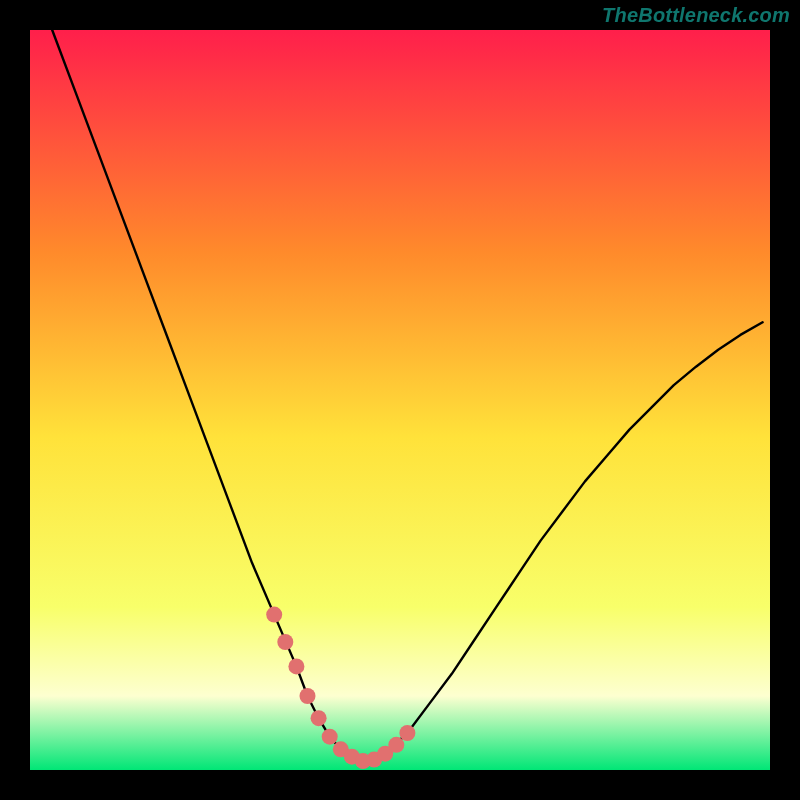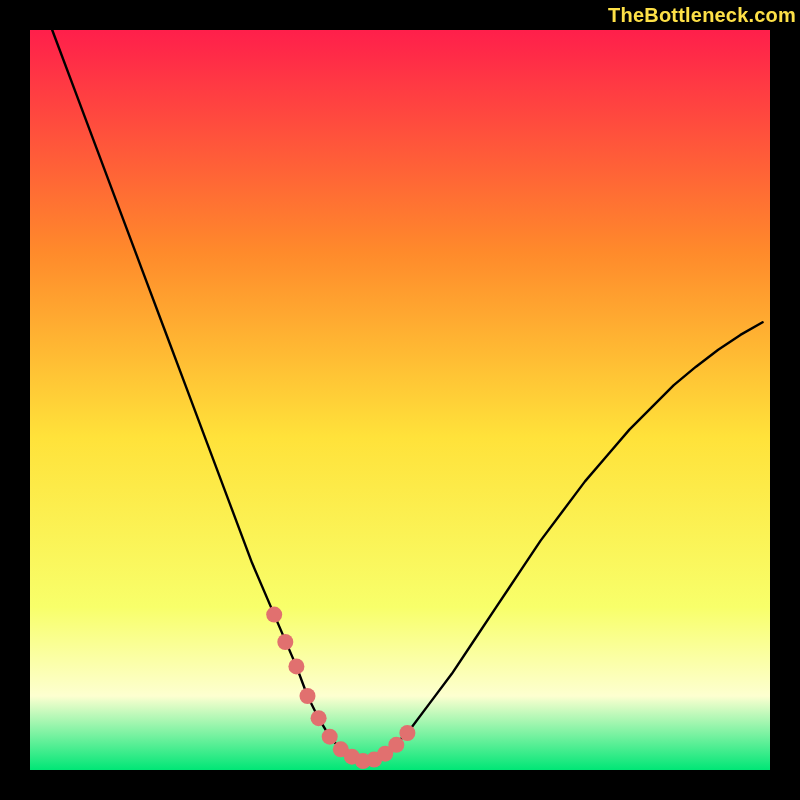--- a/index.html
+++ b/index.html
@@ -13,26 +13,27 @@
   }
   .stage {
     position: relative;
     width: 800px;
     height: 800px;
     background: #000;
   }
   .watermark {
     position: absolute;
     top: 4px;
-    right: 4px;
-    color: #fde047;
+    right: 10px;
+    color: #0f766e;
     font-size: 20px;
     font-weight: 600;
     letter-spacing: 0.2px;
     z-index: 5;
+    font-style: italic;
   }
   svg.plot {
     position: absolute;
     left: 0;
     top: 0;
   }
 </style>
 </head>
 <body>
 

